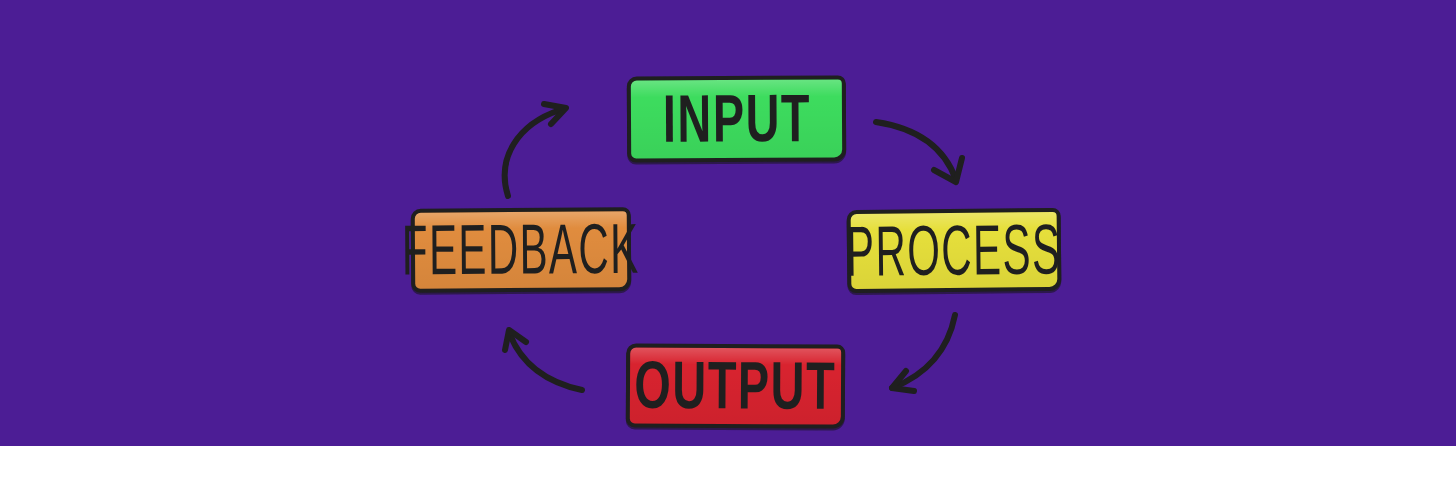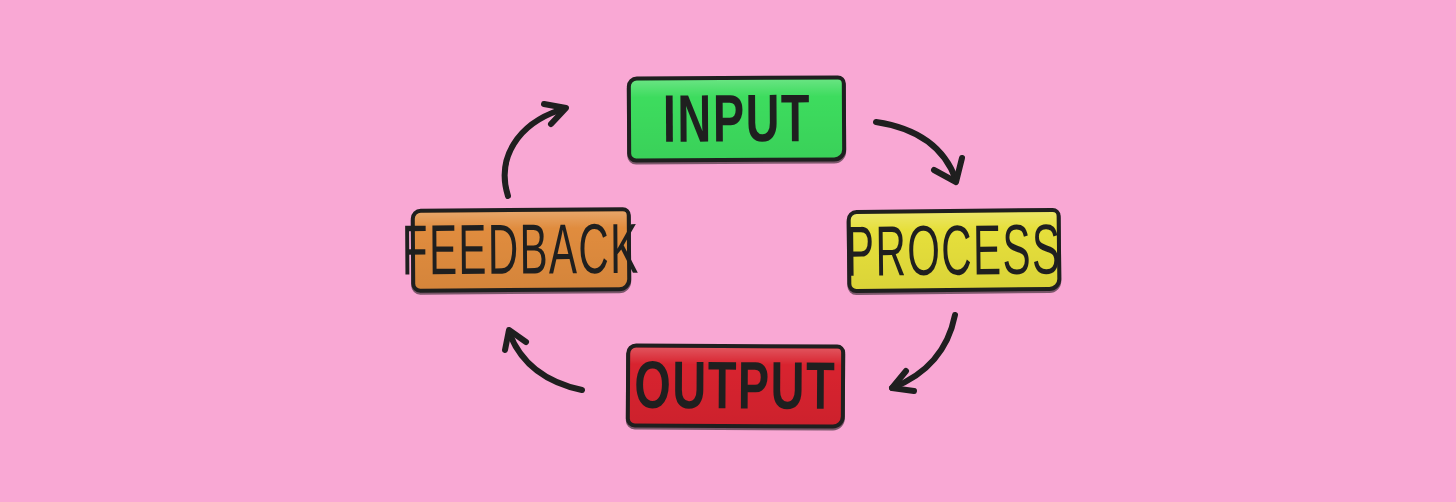--- a/index.html
+++ b/index.html
@@ -3,22 +3,22 @@
 <meta charset="utf-8">
 <style>
   :root { --ink: #1f1f1f; }
   * { margin: 0; padding: 0; box-sizing: border-box; }
   html, body { width: 1456px; height: 502px; overflow: hidden; }
   body { background: #ffffff; font-family: "Liberation Sans", sans-serif; }
 
   .stage {
     position: relative;
     width: 1456px;
-    height: 502px;
-    background: #f9a8d4;
+    height: 446px;
+    background: #4c1d95;
   }
 
   .arrows {
     position: absolute;
     left: 0; top: 0;
     width: 1456px;
     height: 502px;
     pointer-events: none;
   }
   .arrows path, .arrows polyline {

